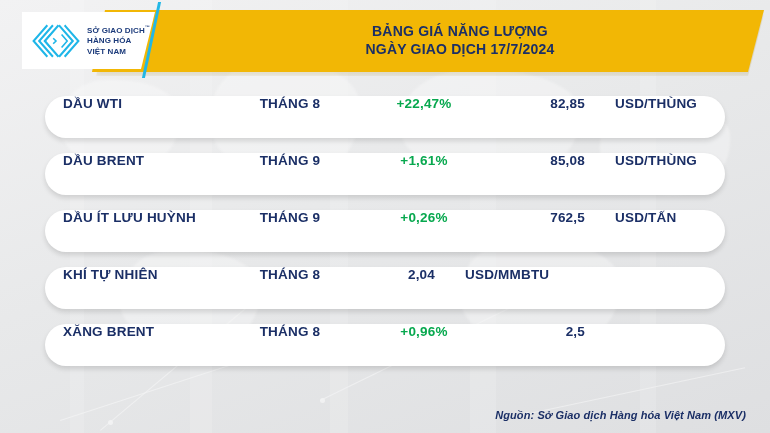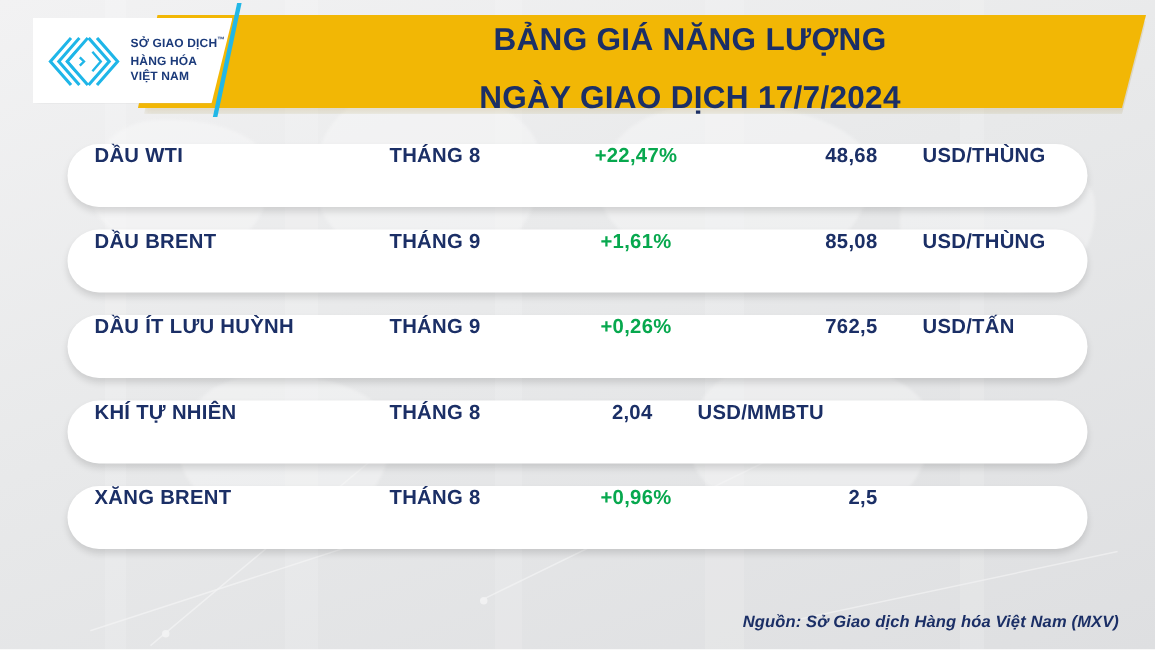--- a/index.html
+++ b/index.html
@@ -125,25 +125,24 @@
     width: 560px;
     height: 58px;
     display: flex;
     flex-direction: column;
     align-items: center;
     justify-content: center;
   }
   .title-line1, .title-line2 {
     color: #1b2f66;
     font-weight: bold;
-    font-size: 21px;
+    font-size: 14px;
     line-height: 1.28;
     letter-spacing: .2px;
     white-space: nowrap;
-    margin-top: 12px;
   }
 
   
   .rows {
     position: absolute;
     left: 0;
     top: 96px;
     width: 770px;
   }
   .row {
@@ -257,21 +256,21 @@
       <div class="title-line1">BẢNG GIÁ NĂNG LƯỢNG</div>
       <div class="title-line2">NGÀY GIAO DỊCH 17/7/2024</div>
     </div>
   </div>
 
   <div class="rows" id="rows-container">
       <div class="row">
         <div class="c-name">DẦU WTI</div>
         <div class="c-month">THÁNG 8</div>
         <div class="c-change up">+22,47%</div>
-        <div class="c-price">48,68</div>
+        <div class="c-price">82,85</div>
         <div class="c-unit">USD/THÙNG</div>
       </div>
       <div class="row">
         <div class="c-name">DẦU BRENT</div>
         <div class="c-month">THÁNG 9</div>
         <div class="c-change up">+1,61%</div>
         <div class="c-price">85,08</div>
         <div class="c-unit">USD/THÙNG</div>
       </div>
       <div class="row">

